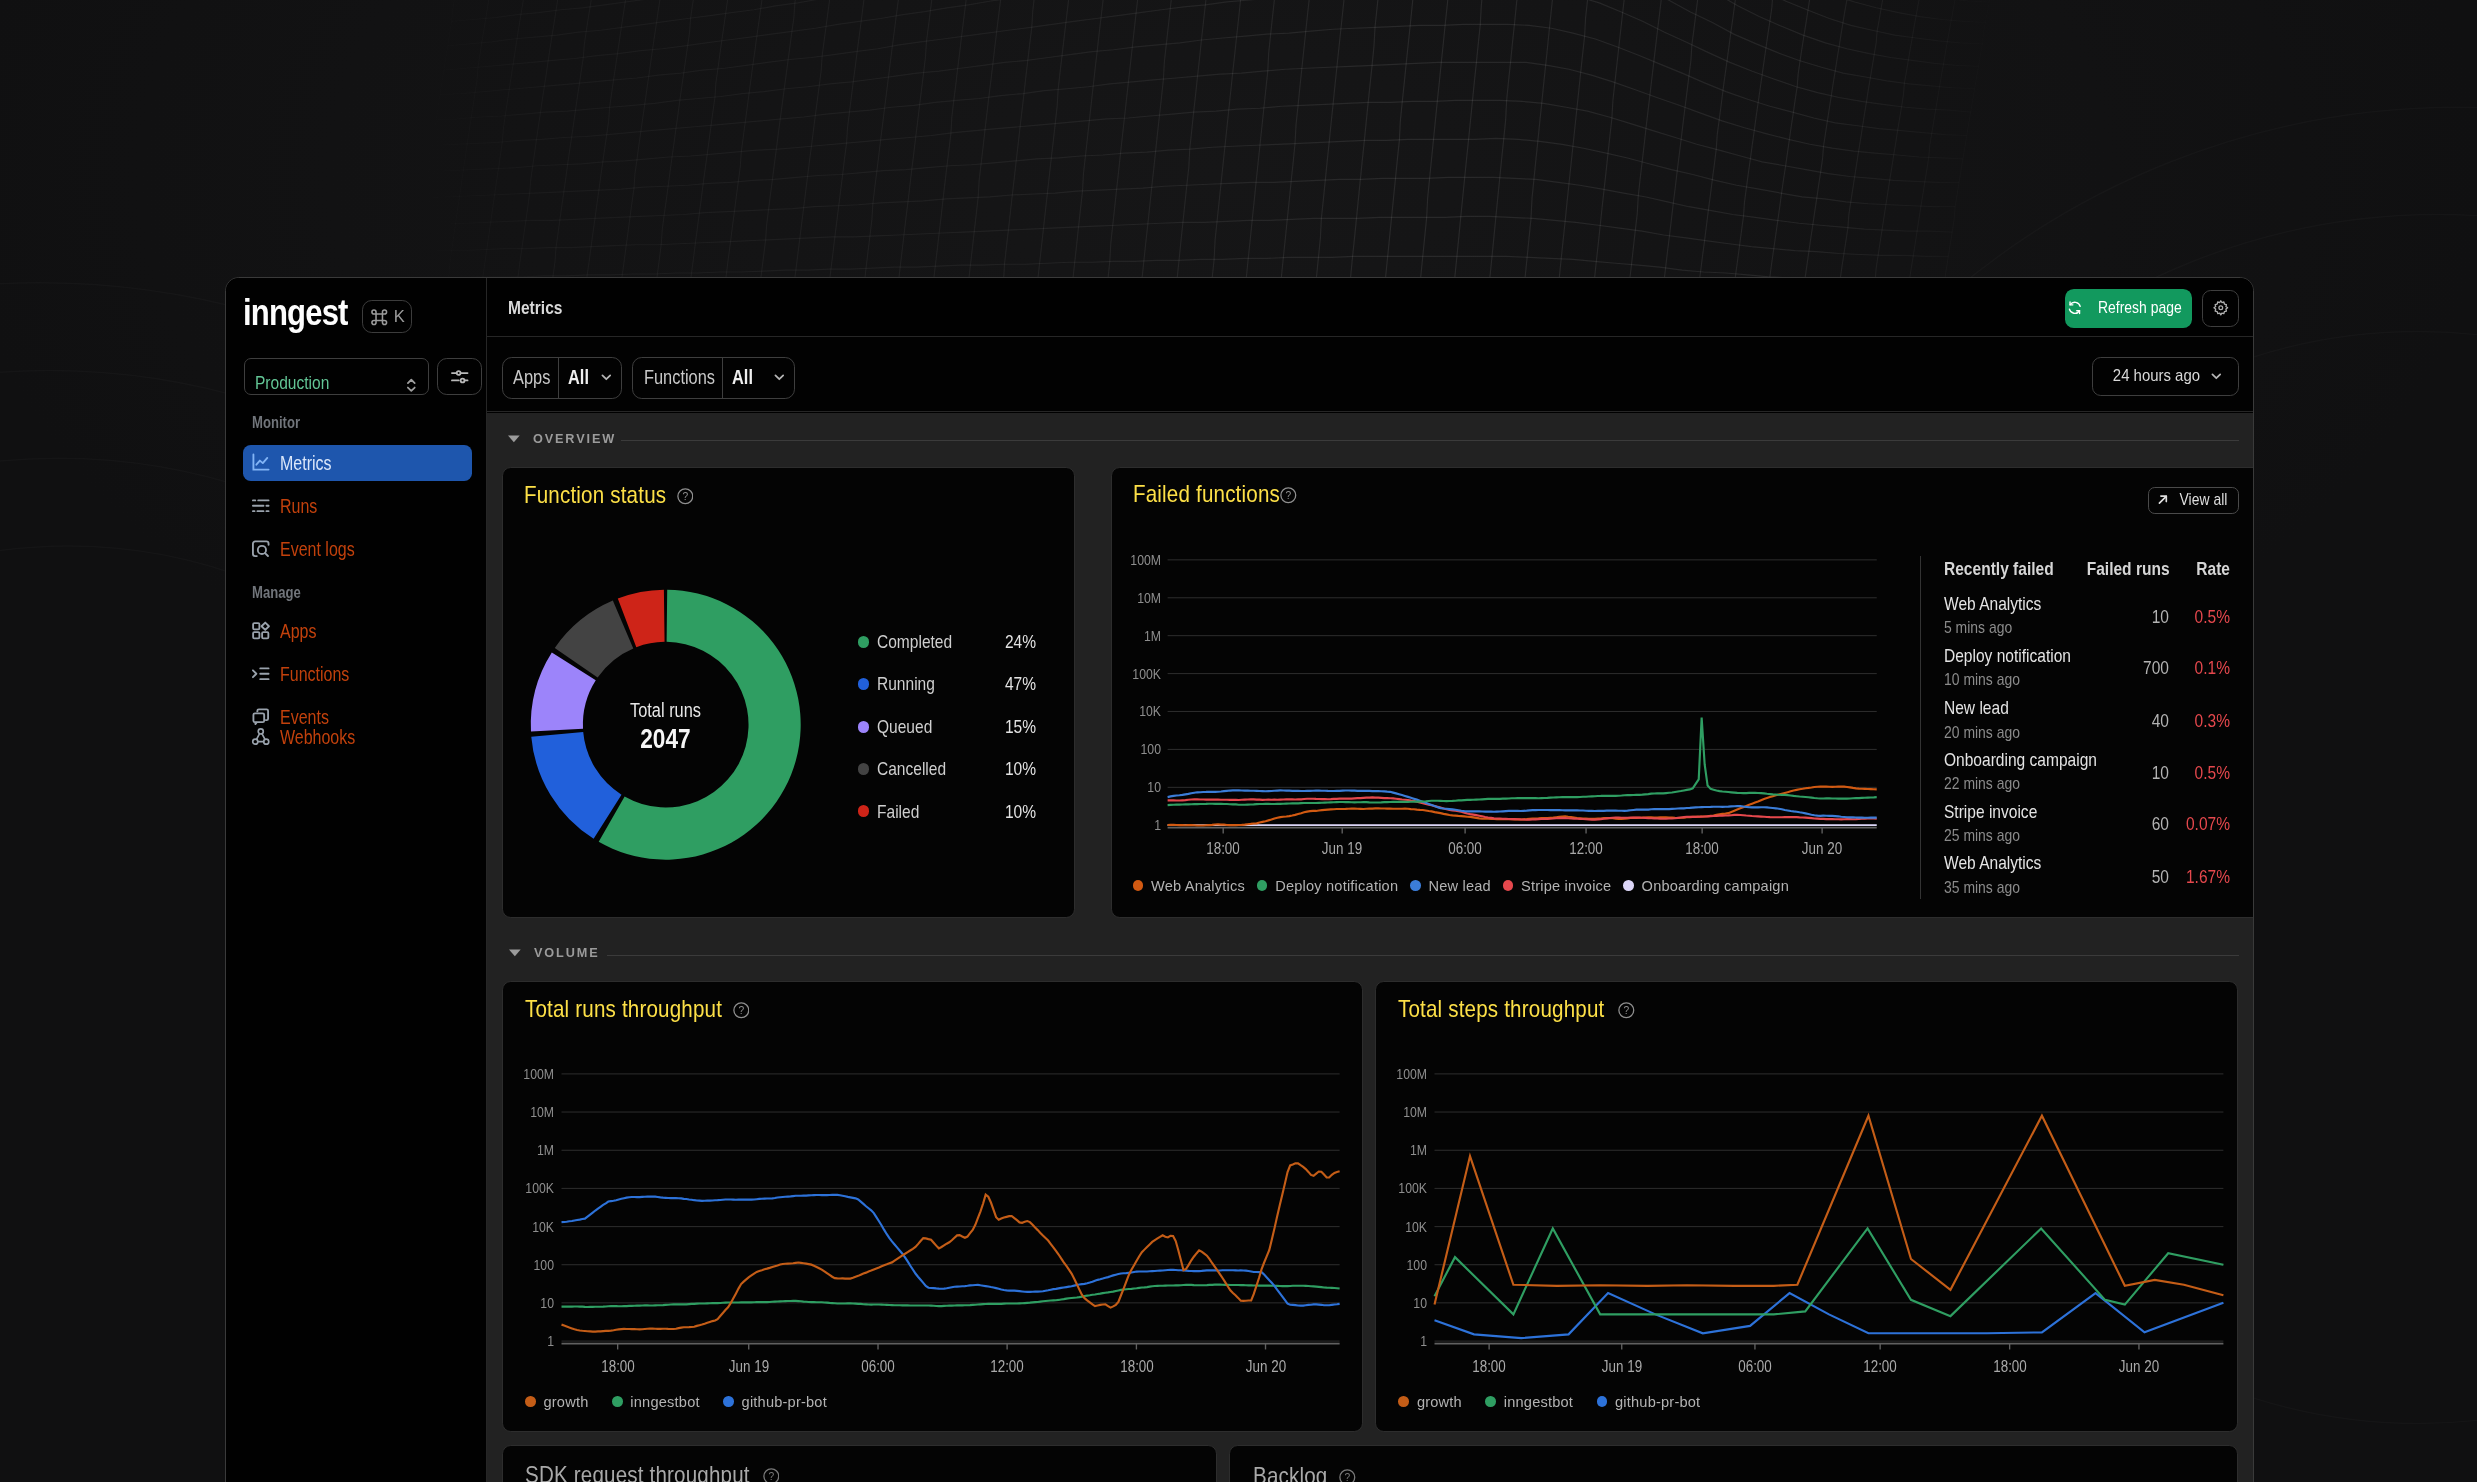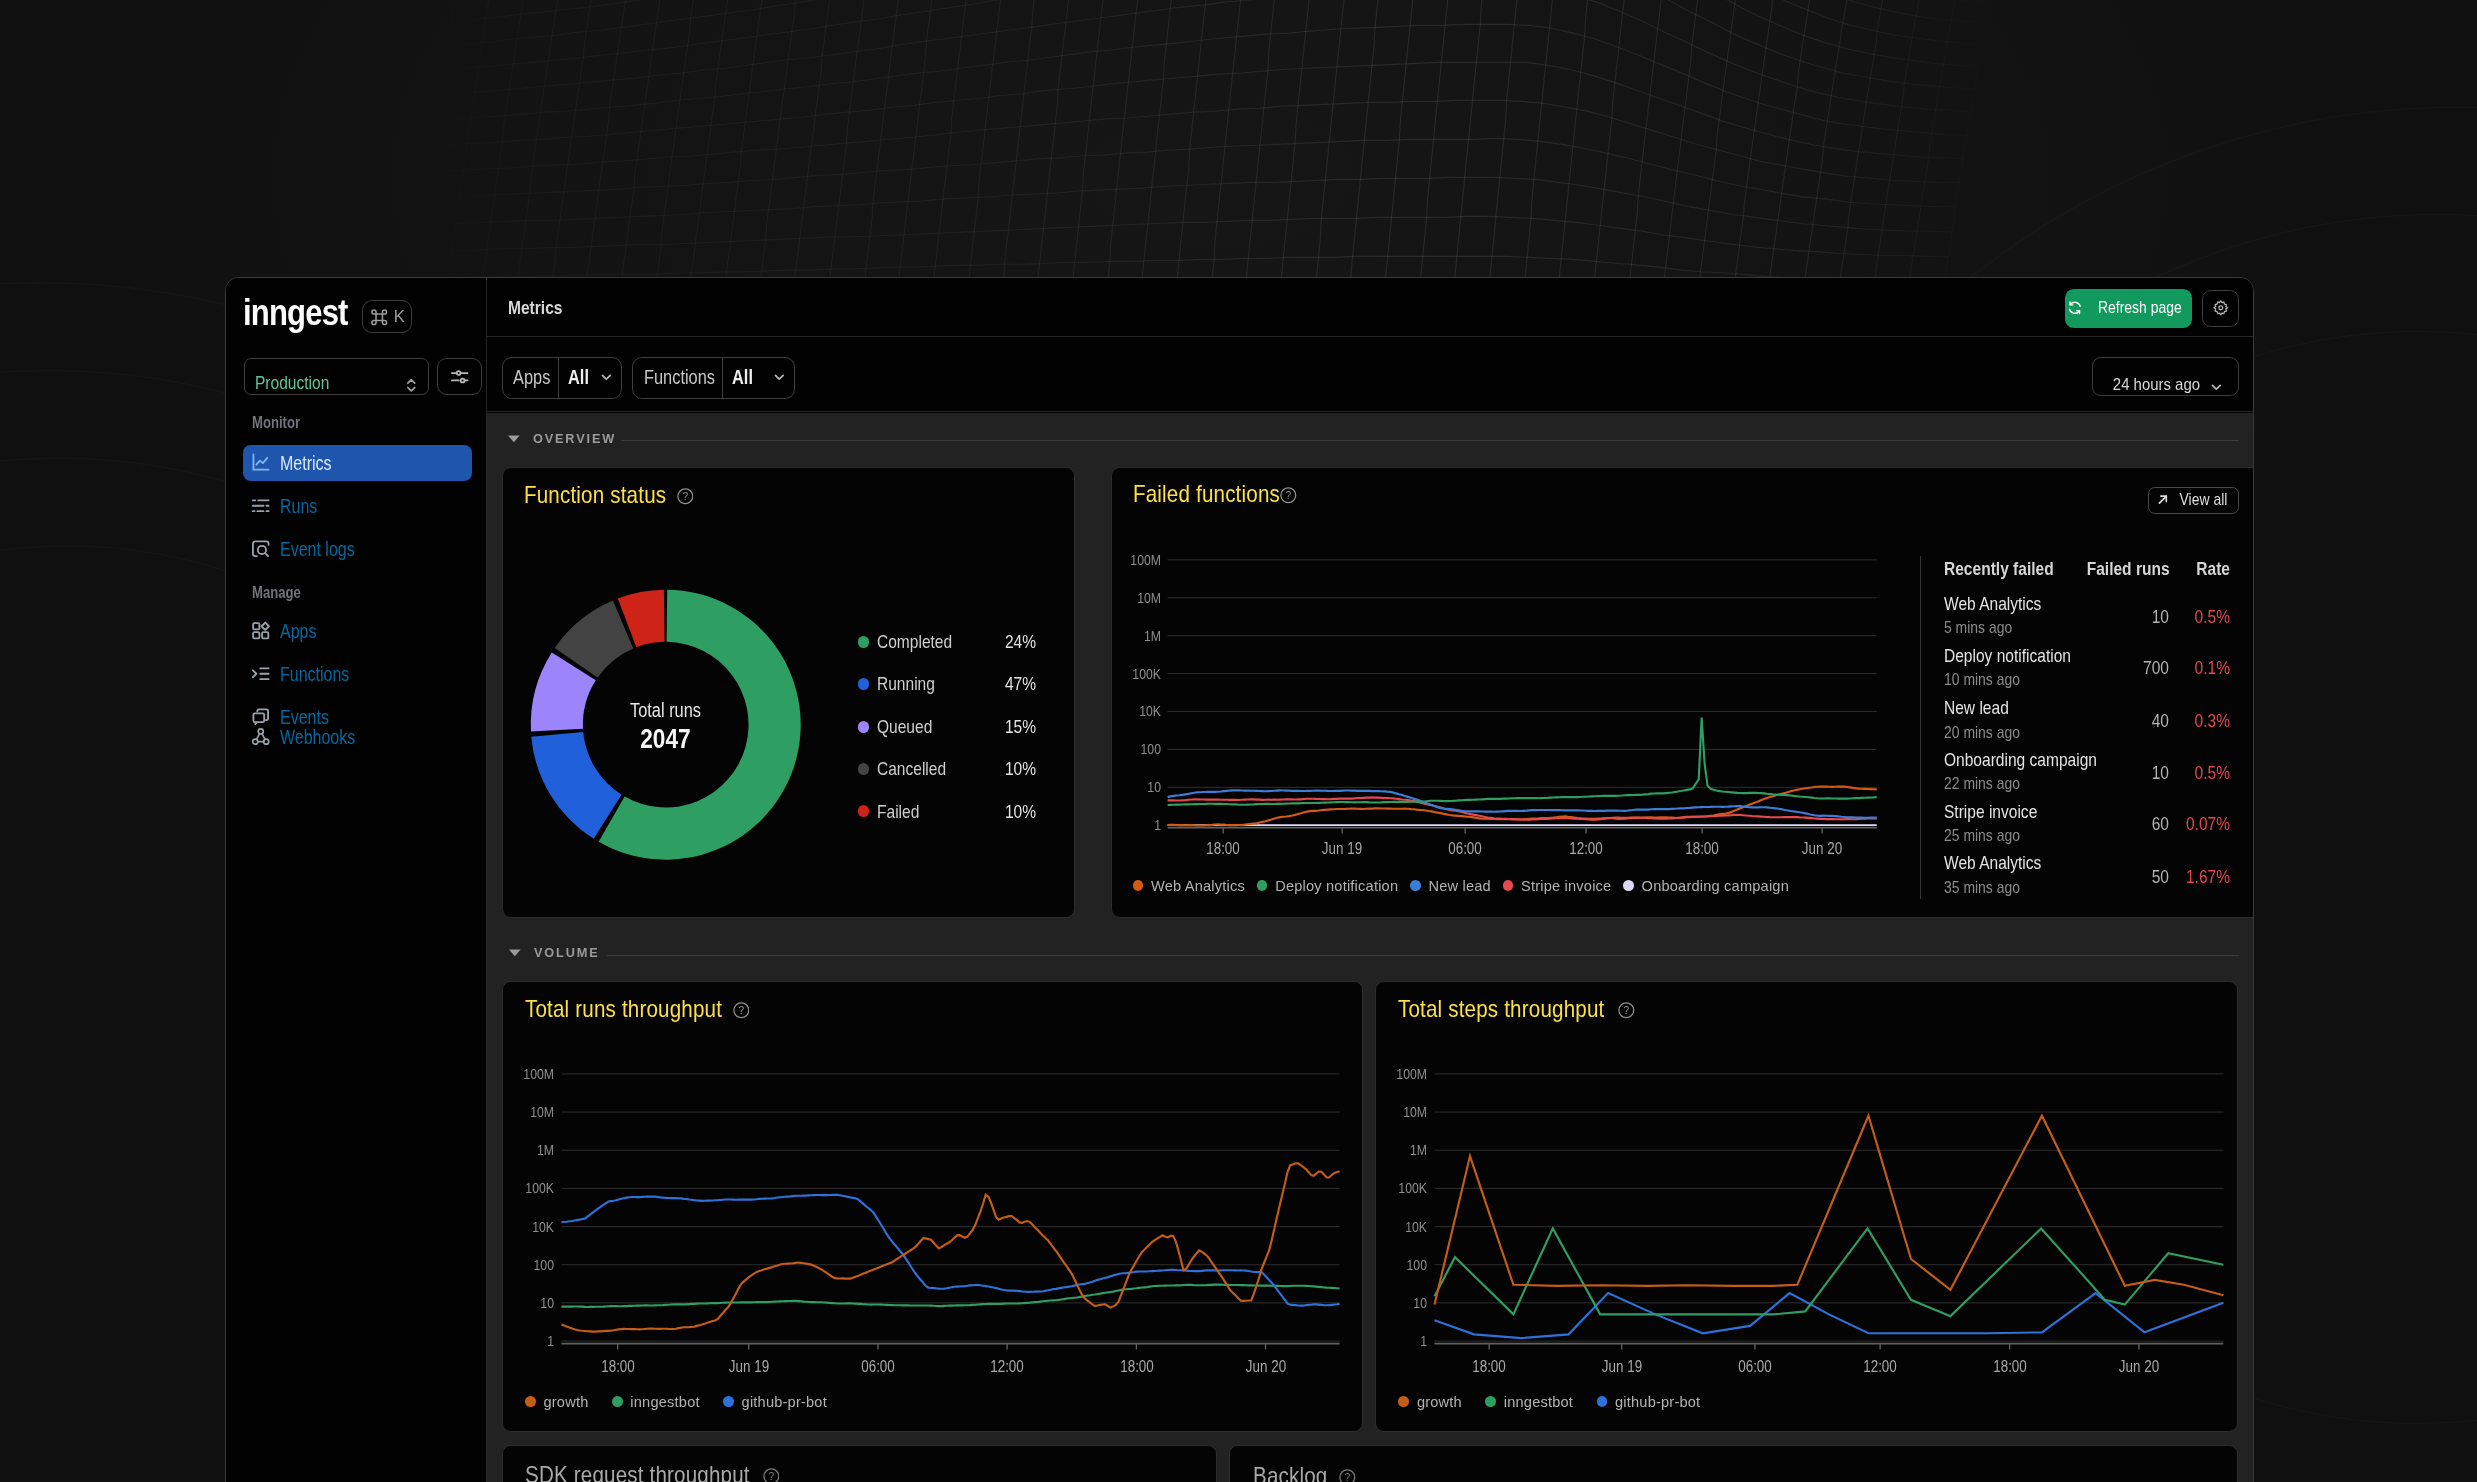--- a/index.html
+++ b/index.html
@@ -15,21 +15,21 @@
 #topbar{position:absolute;left:261px;right:0;top:0;height:59px;background:#010101;border-bottom:1px solid #262626}
 #filterbar{position:absolute;left:261px;right:0;top:59px;height:75px;background:#020202;border-bottom:1px solid #262626}
 #main{position:absolute;left:261px;right:0;top:135px;bottom:0;background:#222222}
 .abs{position:absolute}
 .card{position:absolute;background:#040404;border:1px solid #2d2d2d;border-radius:8.8px}
 .ctitle{position:absolute;font-size:23.4px;color:#fde047;display:flex;align-items:center;white-space:nowrap}
 .ctitle .tt{transform:scaleX(.88);transform-origin:0 50%;letter-spacing:0.2px}
 .sechead{position:absolute;display:flex;align-items:center;color:#9b9b9b;font-size:12.7px;font-weight:700;letter-spacing:1.9px}
 .secline{position:absolute;height:1px;background:#3b3b3b}
 .navlbl{position:absolute;left:26px;color:#71757b;font-size:15.6px;font-weight:700;transform:scaleX(.84);transform-origin:0 50%}
-.nav{position:absolute;left:16.6px;width:229px;height:36px;border-radius:7.8px;display:flex;align-items:center;color:#0369a1;font-size:19.5px}
+.nav{position:absolute;left:16.6px;width:229px;height:36px;border-radius:7.8px;display:flex;align-items:center;color:#c2410c;font-size:19.5px}
 .nav svg{margin-left:7.8px}
 .nav .t{margin-left:7.8px;transform:scaleX(.82);transform-origin:0 50%;white-space:nowrap}
 .nav.active{background:#1e56ad;color:#dbe7fa}
 .axlbl{position:absolute;color:#8e8e8e;font-size:14.6px;text-align:right;width:59px;transform:scaleX(.84);transform-origin:100% 50%}
 .xlbl{position:absolute;color:#a9a9a9;font-size:15.6px;text-align:center;width:88px;transform:scaleX(.86)}
 .leg{position:absolute;display:flex;align-items:center;color:#b3b3b3;font-size:14.6px;white-space:nowrap}
 .leg .lt{letter-spacing:0.2px}
 .dot11{width:10.7px;height:10.7px;border-radius:50%;margin-right:7.8px;flex:none}
 .btn{position:absolute;display:flex;align-items:center;justify-content:center;border:1px solid #3e3e3e;border-radius:8.8px;color:#cfcfcf}
 .selgrp{position:absolute;display:flex;border:1px solid #3e3e3e;border-radius:9.8px;color:#c9c9c9;font-size:19.5px;align-items:stretch}
@@ -252,21 +252,21 @@
           </span>
           <span class="val" style="flex:1">
             <span class="cx">All</span>
             <span style="margin-left:auto;margin-right:7.8px;display:flex">
               <svg width="14.6" height="14.6" viewBox="0 0 15 15" fill="none" stroke="#b5b5b5" stroke-width="1.8" stroke-linecap="round" stroke-linejoin="round">
                 <path d="M3.5 5.5l4 4 4-4"></path>
               </svg>
             </span>
           </span>
         </div>
-        <div class="abs" style="right:13.7px;top:19.5px;width:147px;height:39px;border:1px solid #3e3e3e;border-radius:8.8px;display:flex;align-items:flex-end;justify-content:center;color:#d9d9d9;font-size:16.6px">
+        <div class="abs" style="right:13.7px;top:19.5px;width:147px;height:39px;border:1px solid #3e3e3e;border-radius:8.8px;display:flex;align-items:center;justify-content:center;color:#d9d9d9;font-size:16.6px">
           <span class="cxc" style="transform:scaleX(.9)">24 hours ago</span>
           <span style="margin-left:4.9px;display:flex">
             <svg width="14.6" height="14.6" viewBox="0 0 15 15" fill="none" stroke="#b5b5b5" stroke-width="1.8" stroke-linecap="round" stroke-linejoin="round">
               <path d="M3.5 5.5l4 4 4-4"></path>
             </svg>
           </span>
         </div>
       </div>
       <div id="main">
         <div class="sechead" style="left:19.5px;top:18.5px">

